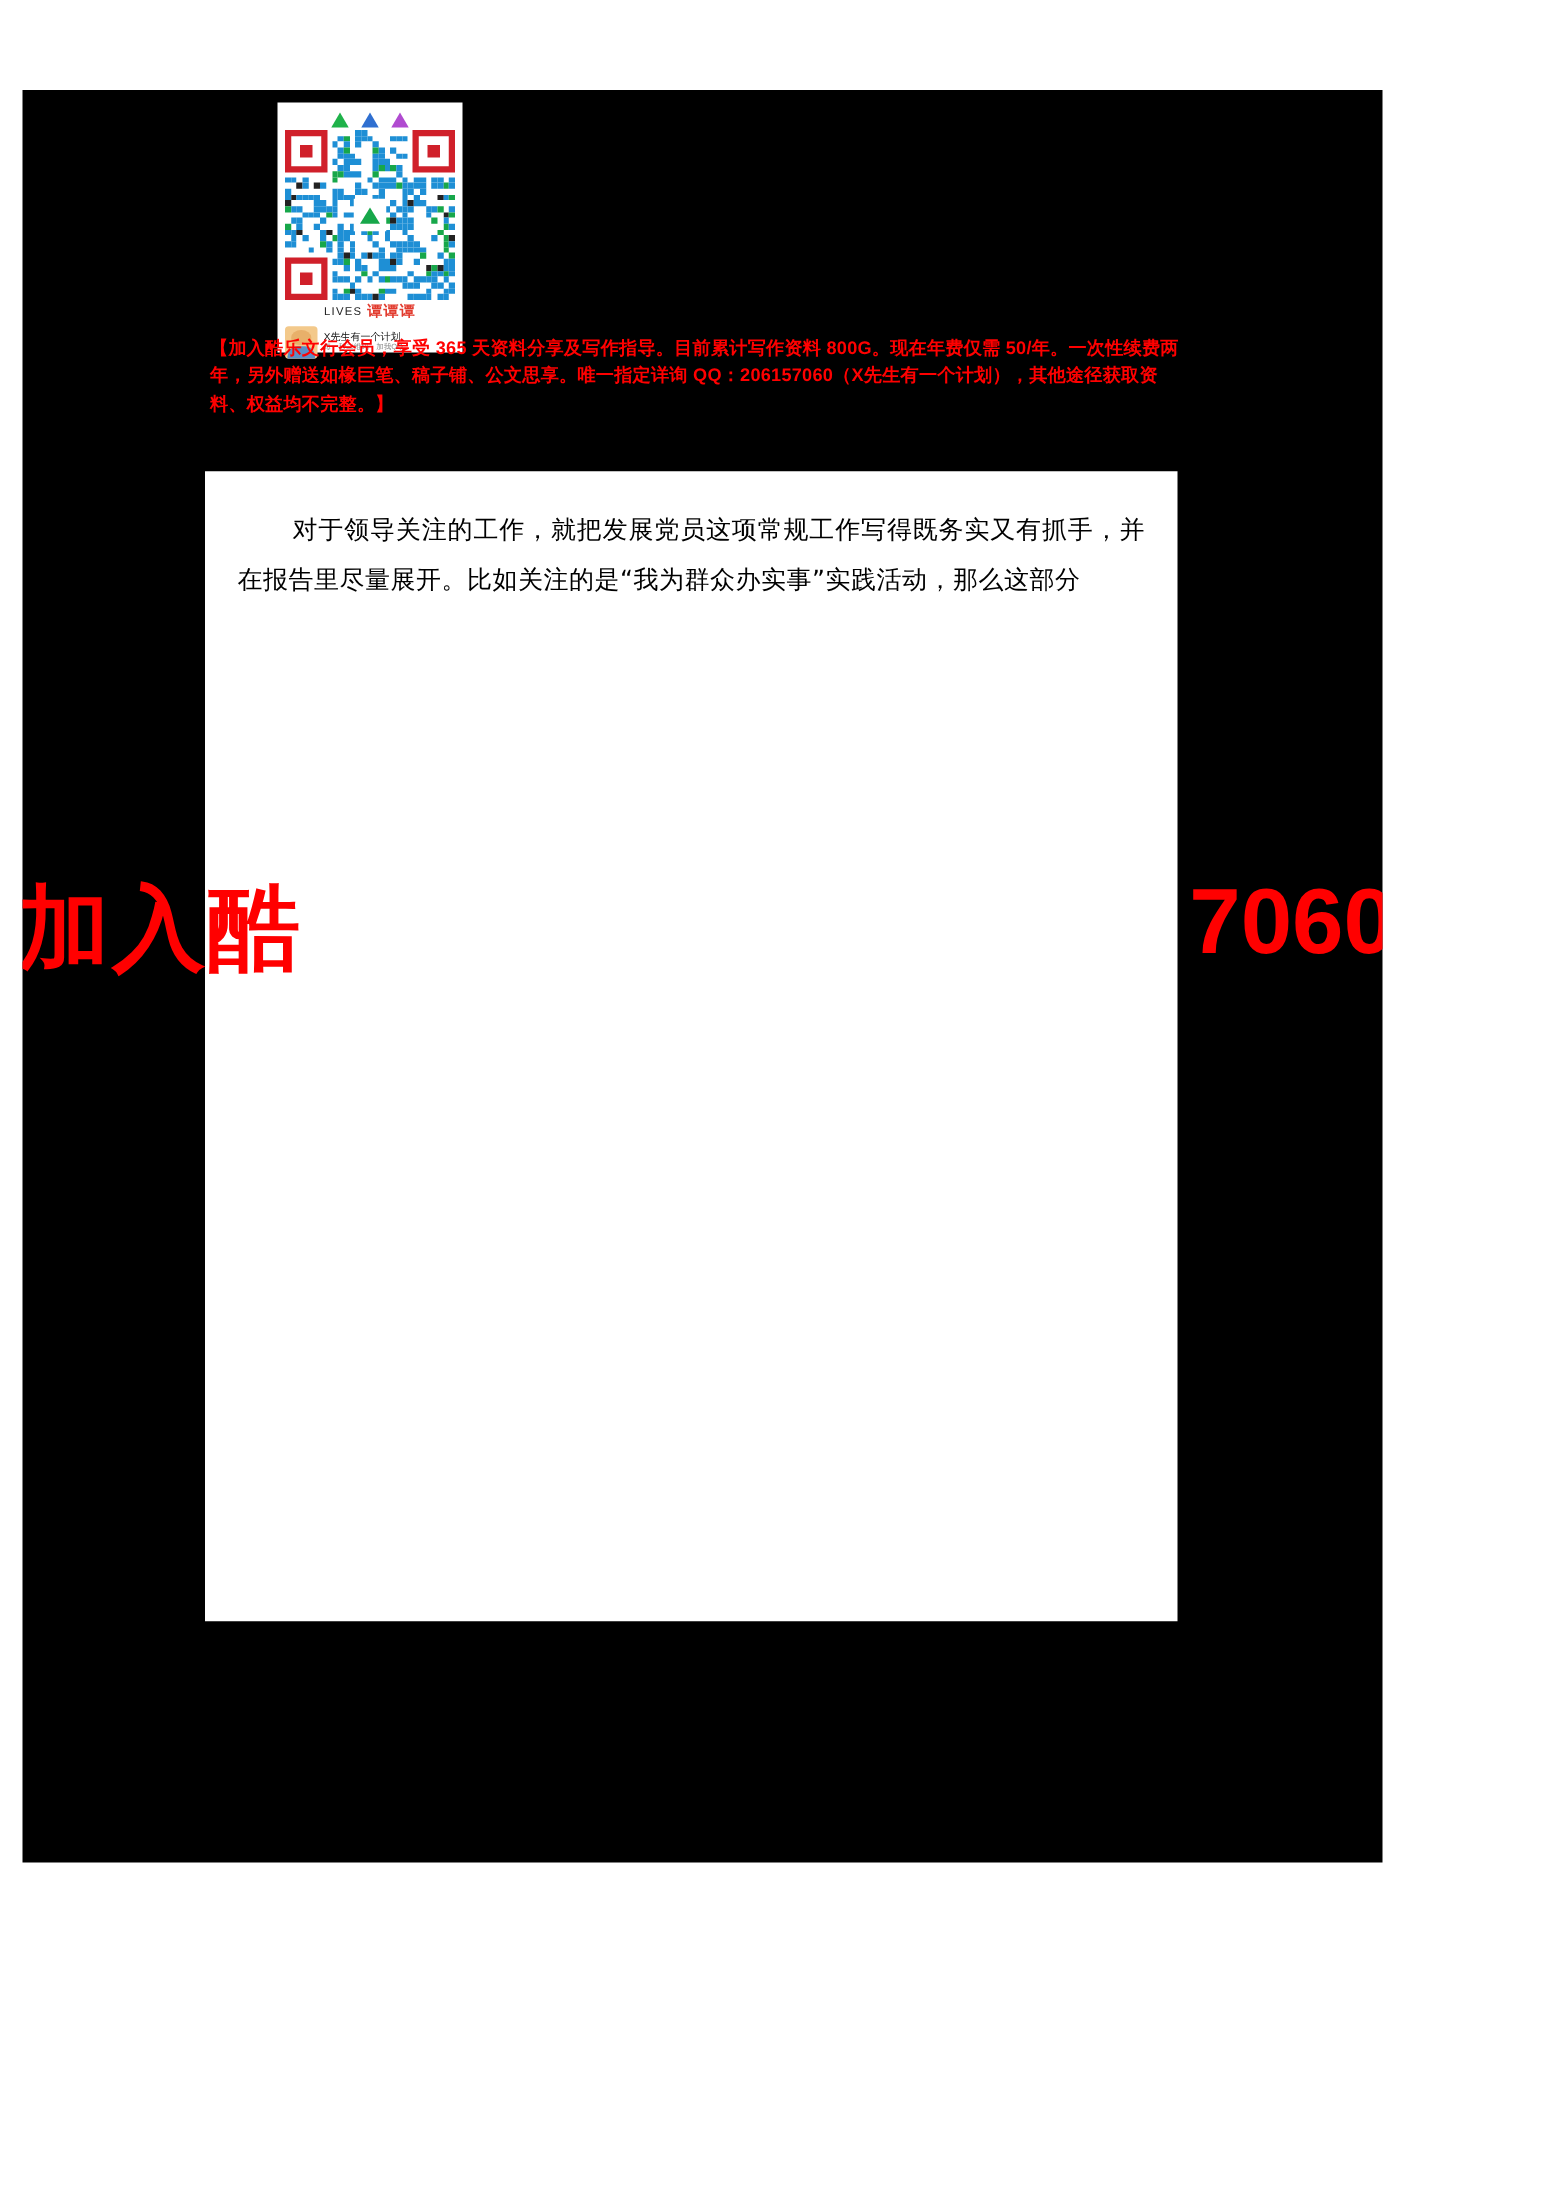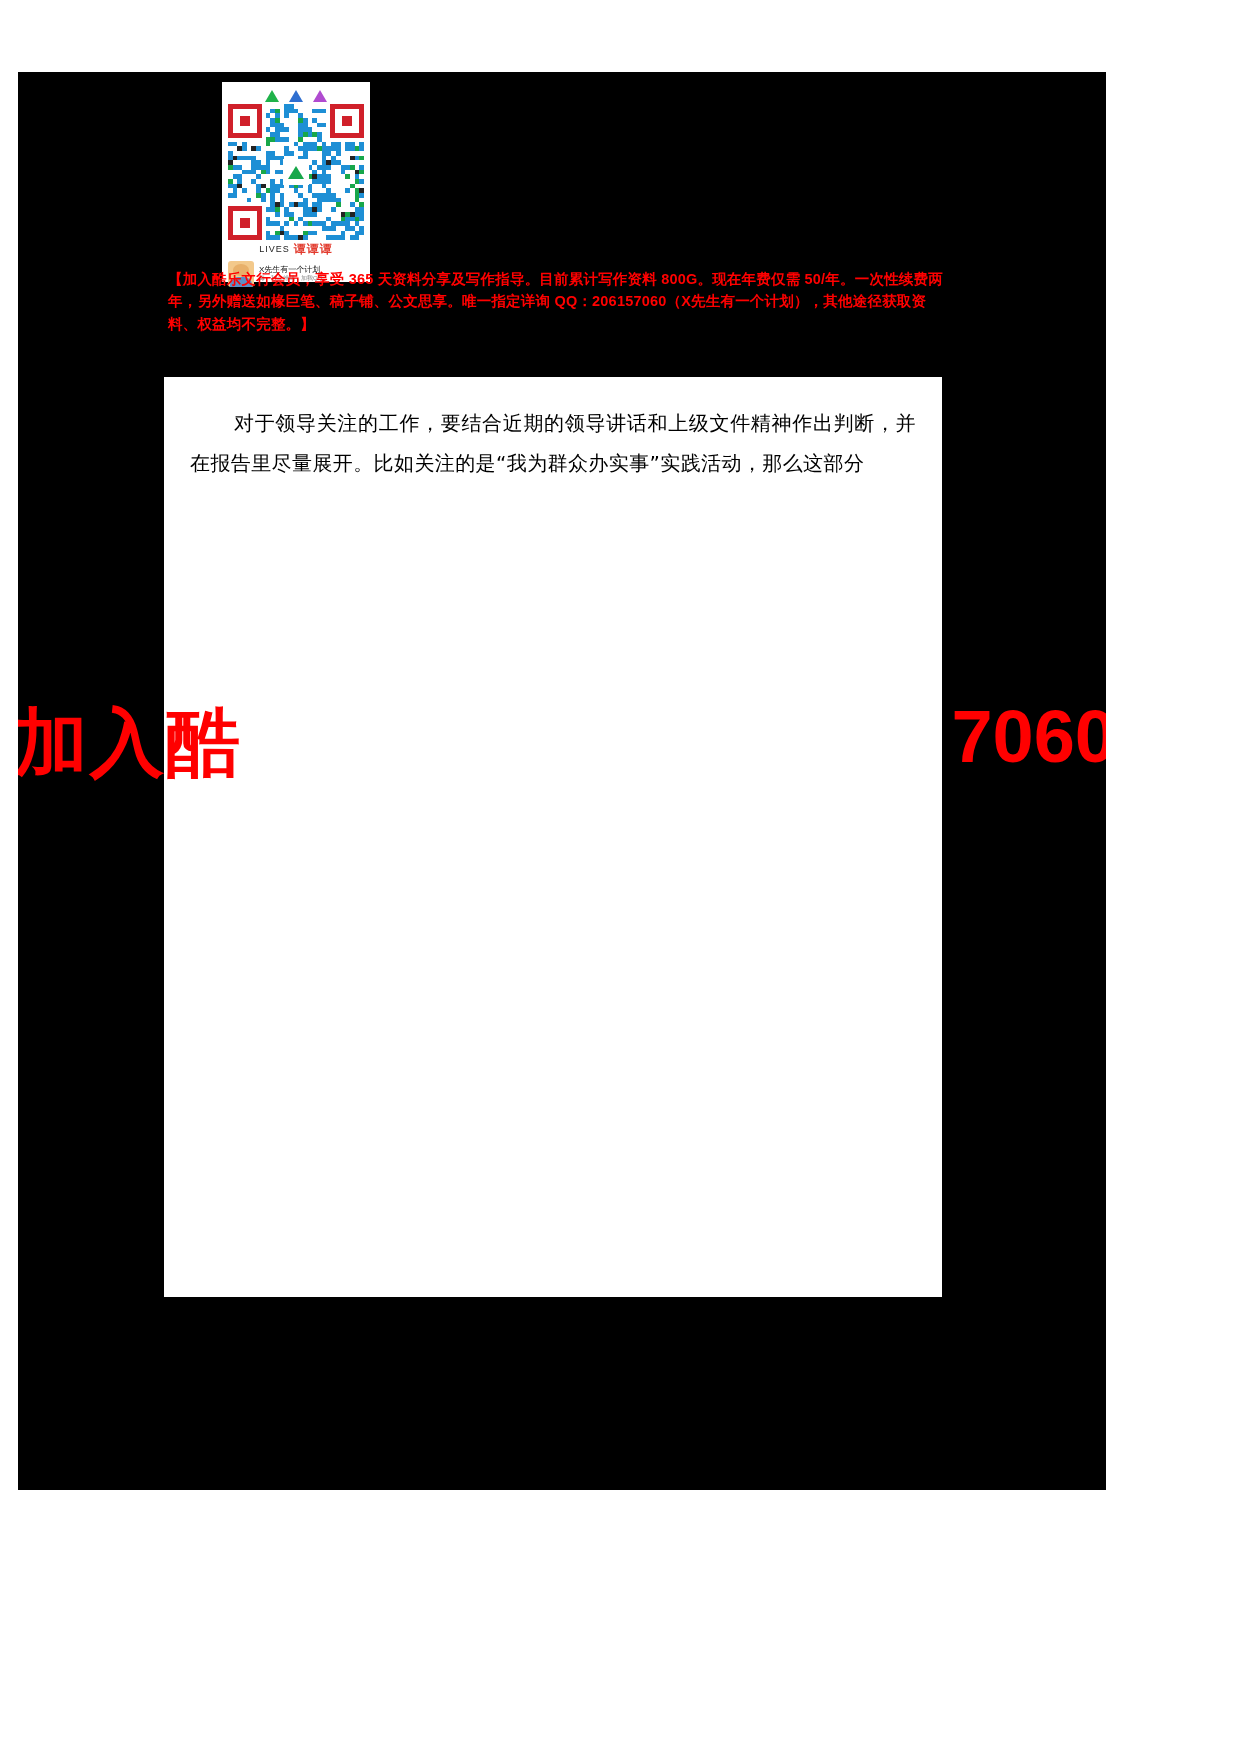--- a/index.html
+++ b/index.html
@@ -538,16 +538,16 @@
       </div>
     </div>
   </div>
 
   <div class="promo">【加入酷乐文行会员，享受 365 天资料分享及写作指导。目前累计写作资料 800G。现在年费仅需 50/年。一次性续费两年，另外赠送如椽巨笔、稿子铺、公文思享。唯一指定详询 QQ：206157060（X先生有一个计划），其他途径获取资料、权益均不完整。】</div>
 
   <div class="watermark">加入酷</div>
   <div class="wm-right">7060</div>
 
   <div class="sheet">
-    <p class="doc-p indent">对于领导关注的工作，要结合近期的领导讲话和上级文件精神作出判断，并在报告里尽量展开。比如关注的是“我为群众办实事”实践活动，那么这部分</p>
+    <p class="doc-p indent">对于领导关注的工作，就把发展党员这项常规工作写得既务实又有抓手，并在报告里尽量展开。比如关注的是“我为群众办实事”实践活动，那么这部分</p>
   </div>
 
 </div>
 
 </body></html>

